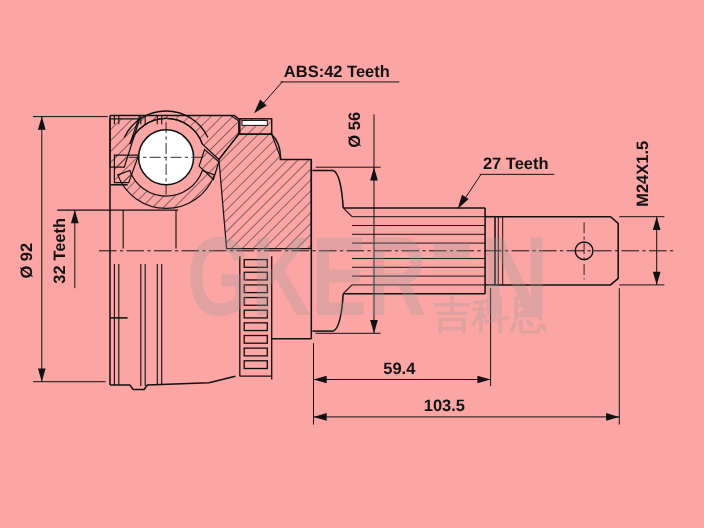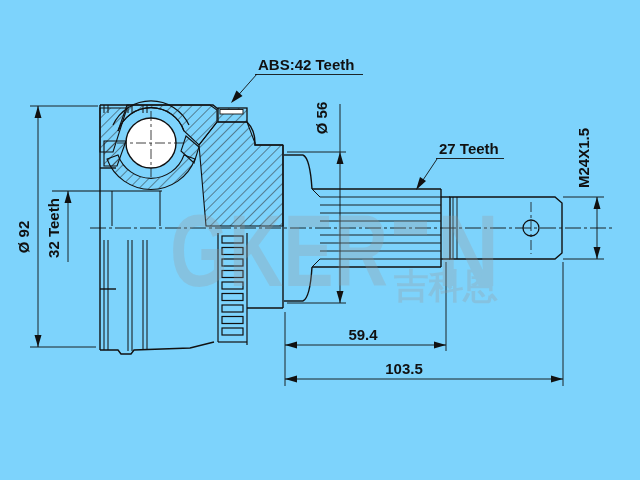--- a/index.html
+++ b/index.html
@@ -1,16 +1,16 @@
 <!DOCTYPE html>
 <html><head>
 <meta charset="utf-8">
 <style>
   html,body{margin:0;padding:0;background:#ffffff;}
-  .stage{position:relative;width:640px;height:480px;background:#7dd3fc;overflow:hidden;
+  .stage{position:relative;width:640px;height:480px;background:#fca5a5;overflow:hidden;
          font-family:"Liberation Sans", sans-serif;}
   svg{display:block;}
   .dimtext{font-family:"Liberation Sans", sans-serif;font-size:15px;font-weight:bold;fill:#111111;}
   .wm{font-family:"Liberation Sans", sans-serif;font-weight:bold;}
 </style>
 </head>
 <body>
 
 <div class="stage">
 <svg width="640" height="480" viewBox="0 0 640 480">

